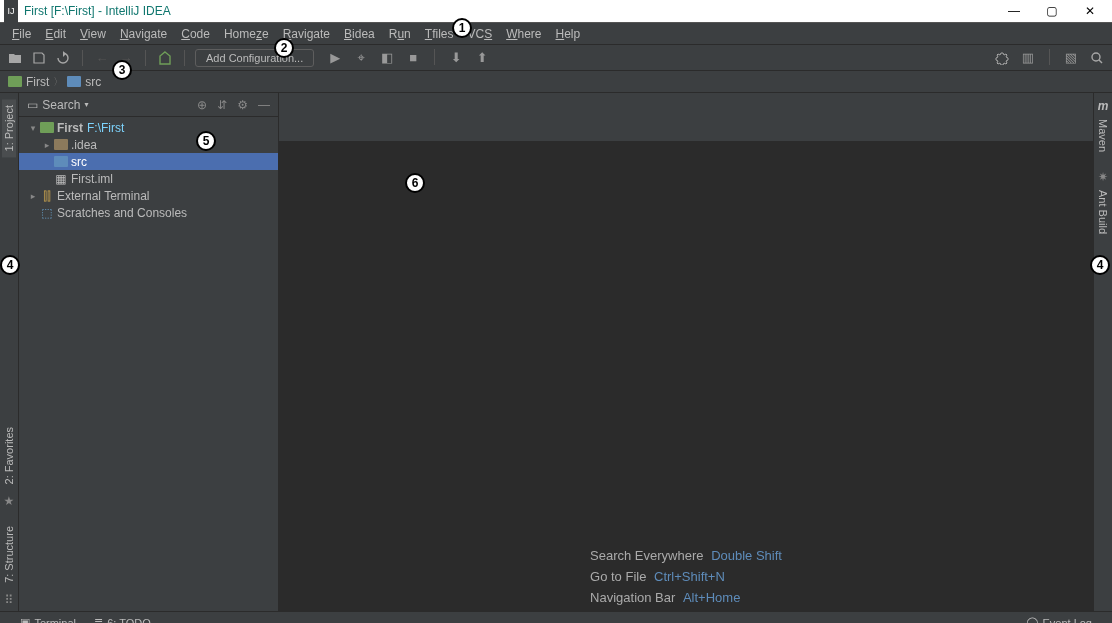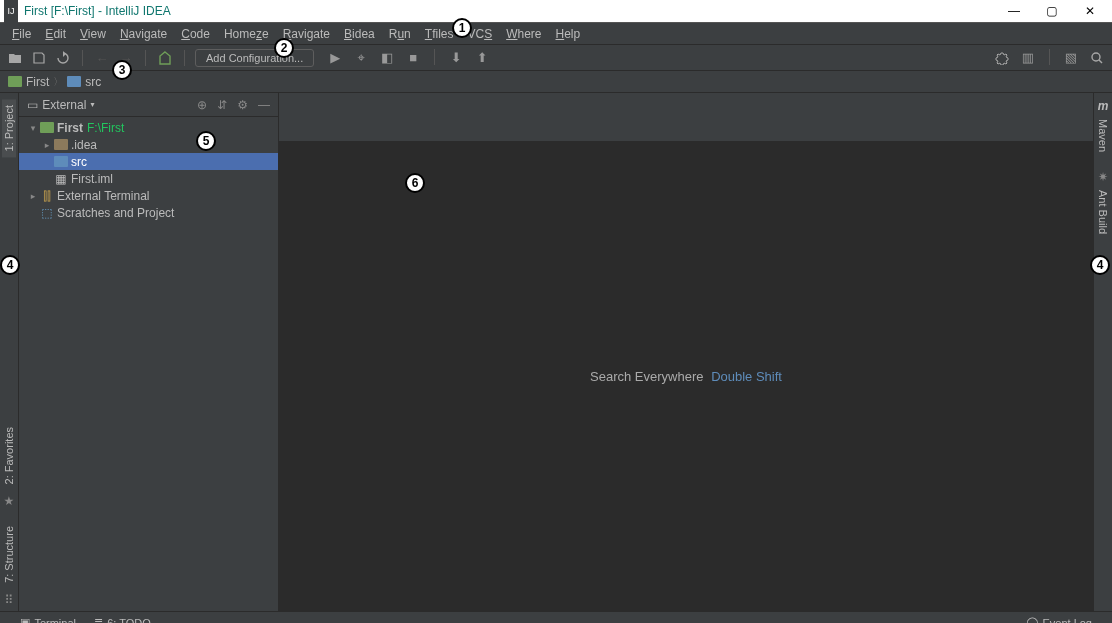--- a/index.html
+++ b/index.html
@@ -44,25 +44,25 @@
 .project-panel { width: 260px; background: #3c3f41; border-right: 1px solid #2b2b2b; display: flex; flex-direction: column; }
 .project-header { height: 24px; display: flex; align-items: center; padding: 0 8px; border-bottom: 1px solid #2b2b2b; }
 .project-header .proj-label { font-size: 12px; display: flex; align-items: center; gap: 4px; }
 .project-header .proj-icons { margin-left: auto; display: flex; gap: 10px; color: #888; font-size: 12px; }
 .tree { padding: 2px 0; font-size: 12px; }
 .tree-row { display: flex; align-items: center; height: 17px; padding-left: 4px; cursor: pointer; white-space: nowrap; }
 .tree-row.selected { background: #4b6eaf; color: #fff; }
 .tree-indent { display: inline-block; }
 .tree-arrow { width: 12px; text-align: center; color: #888; font-size: 9px; }
 .tree-icon { width: 16px; display: inline-flex; justify-content: center; margin-right: 2px; }
-.tree-row .sec { color: #22c55e; margin-left: 4px; }
+.tree-row .sec { color: #7dd3fc; margin-left: 4px; }
 .lib-ic { color: #c9a34e; }
 
 
-.editor { flex: 1; background: #2b2b2b; display: flex; flex-direction: column; align-items: center; justify-content: center; margin-top: 48px; }
+.editor { flex: 1; background: #2b2b2b; display: flex; flex-direction: column; align-items: center; justify-content: flex-end; margin-top: 48px; }
 .editor .hints { text-align: left; }
 .editor .hint-row { margin: 6px 0; font-size: 13px; color: #aaa; }
 .editor .hint-row .shortcut { color: #5e8cba; margin-left: 4px; }
 
 
 .bottom-bar { height: 22px; background: #3c3f41; border-top: 1px solid #2b2b2b; display: flex; align-items: center; padding: 0 20px; gap: 18px; }
 .bottom-bar .bbtn { display: flex; align-items: center; gap: 4px; font-size: 11px; cursor: pointer; }
 .bottom-bar .right { margin-left: auto; }
 
 
@@ -174,21 +174,21 @@
     <span class="vtab">2: Favorites</span>
     <span style="color:#888;margin:4px 0">★</span>
     <span class="vtab" style="margin-top:8px">7: Structure</span>
     <span style="color:#888;margin:4px 0">⠿</span>
   </div>
 
   <div class="project-panel">
     <div class="project-header">
       <span class="proj-label">
         <span>▭</span>
-        <span>External</span>
+        <span>Search</span>
         <span style="font-size:8px">▾</span>
       </span>
       <span class="proj-icons">
         <span>⊕</span>
         <span>⇵</span>
         <span>⚙</span>
         <span>—</span>
       </span>
     </div>
     <div class="tree">
@@ -226,28 +226,30 @@
       <div class="tree-row">
         <span class="tree-indent" style="width:4px"></span>
         <span class="tree-arrow">▸</span>
         <span class="tree-icon lib-ic">⫿⫿</span>
         <span>External Terminal</span>
       </div>
       <div class="tree-row">
         <span class="tree-indent" style="width:4px"></span>
         <span class="tree-arrow" style="visibility:hidden">▸</span>
         <span class="tree-icon" style="color:#6aa0c9">⬚</span>
-        <span>Scratches and Project</span>
+        <span>Scratches and Consoles</span>
       </div>
     </div>
   </div>
 
   <div class="editor">
     <div class="hints">
       <div class="hint-row"><span>Search Everywhere</span> <span class="shortcut">Double Shift</span></div>
+      <div class="hint-row"><span>Go to File</span> <span class="shortcut">Ctrl+Shift+N</span></div>
+      <div class="hint-row"><span>Navigation Bar</span> <span class="shortcut">Alt+Home</span></div>
     </div>
   </div>
 
   <div class="right-gutter">
     <span style="font-style:italic;font-weight:bold;color:#bbb;font-size:12px">m</span>
     <span class="vtab">Maven</span>
     <span style="color:#888;margin-top:12px">✷</span>
     <span class="vtab">Ant Build</span>
   </div>
 </div>

